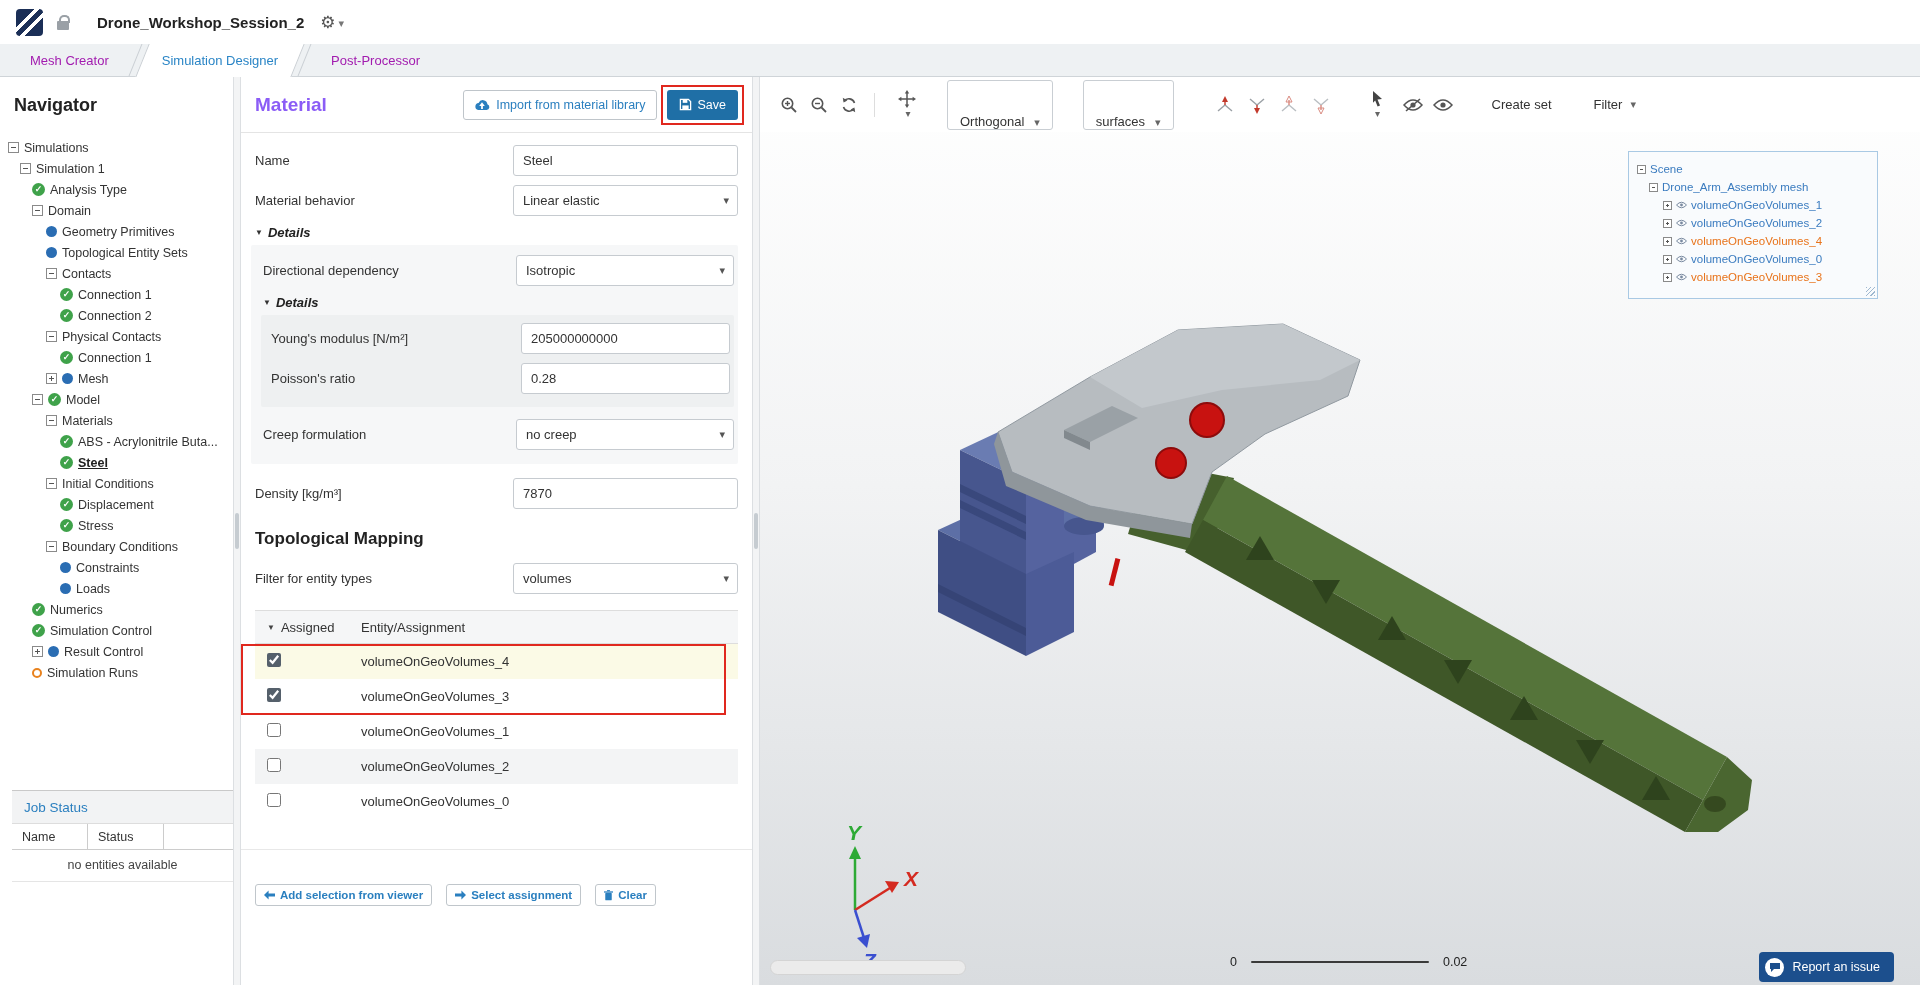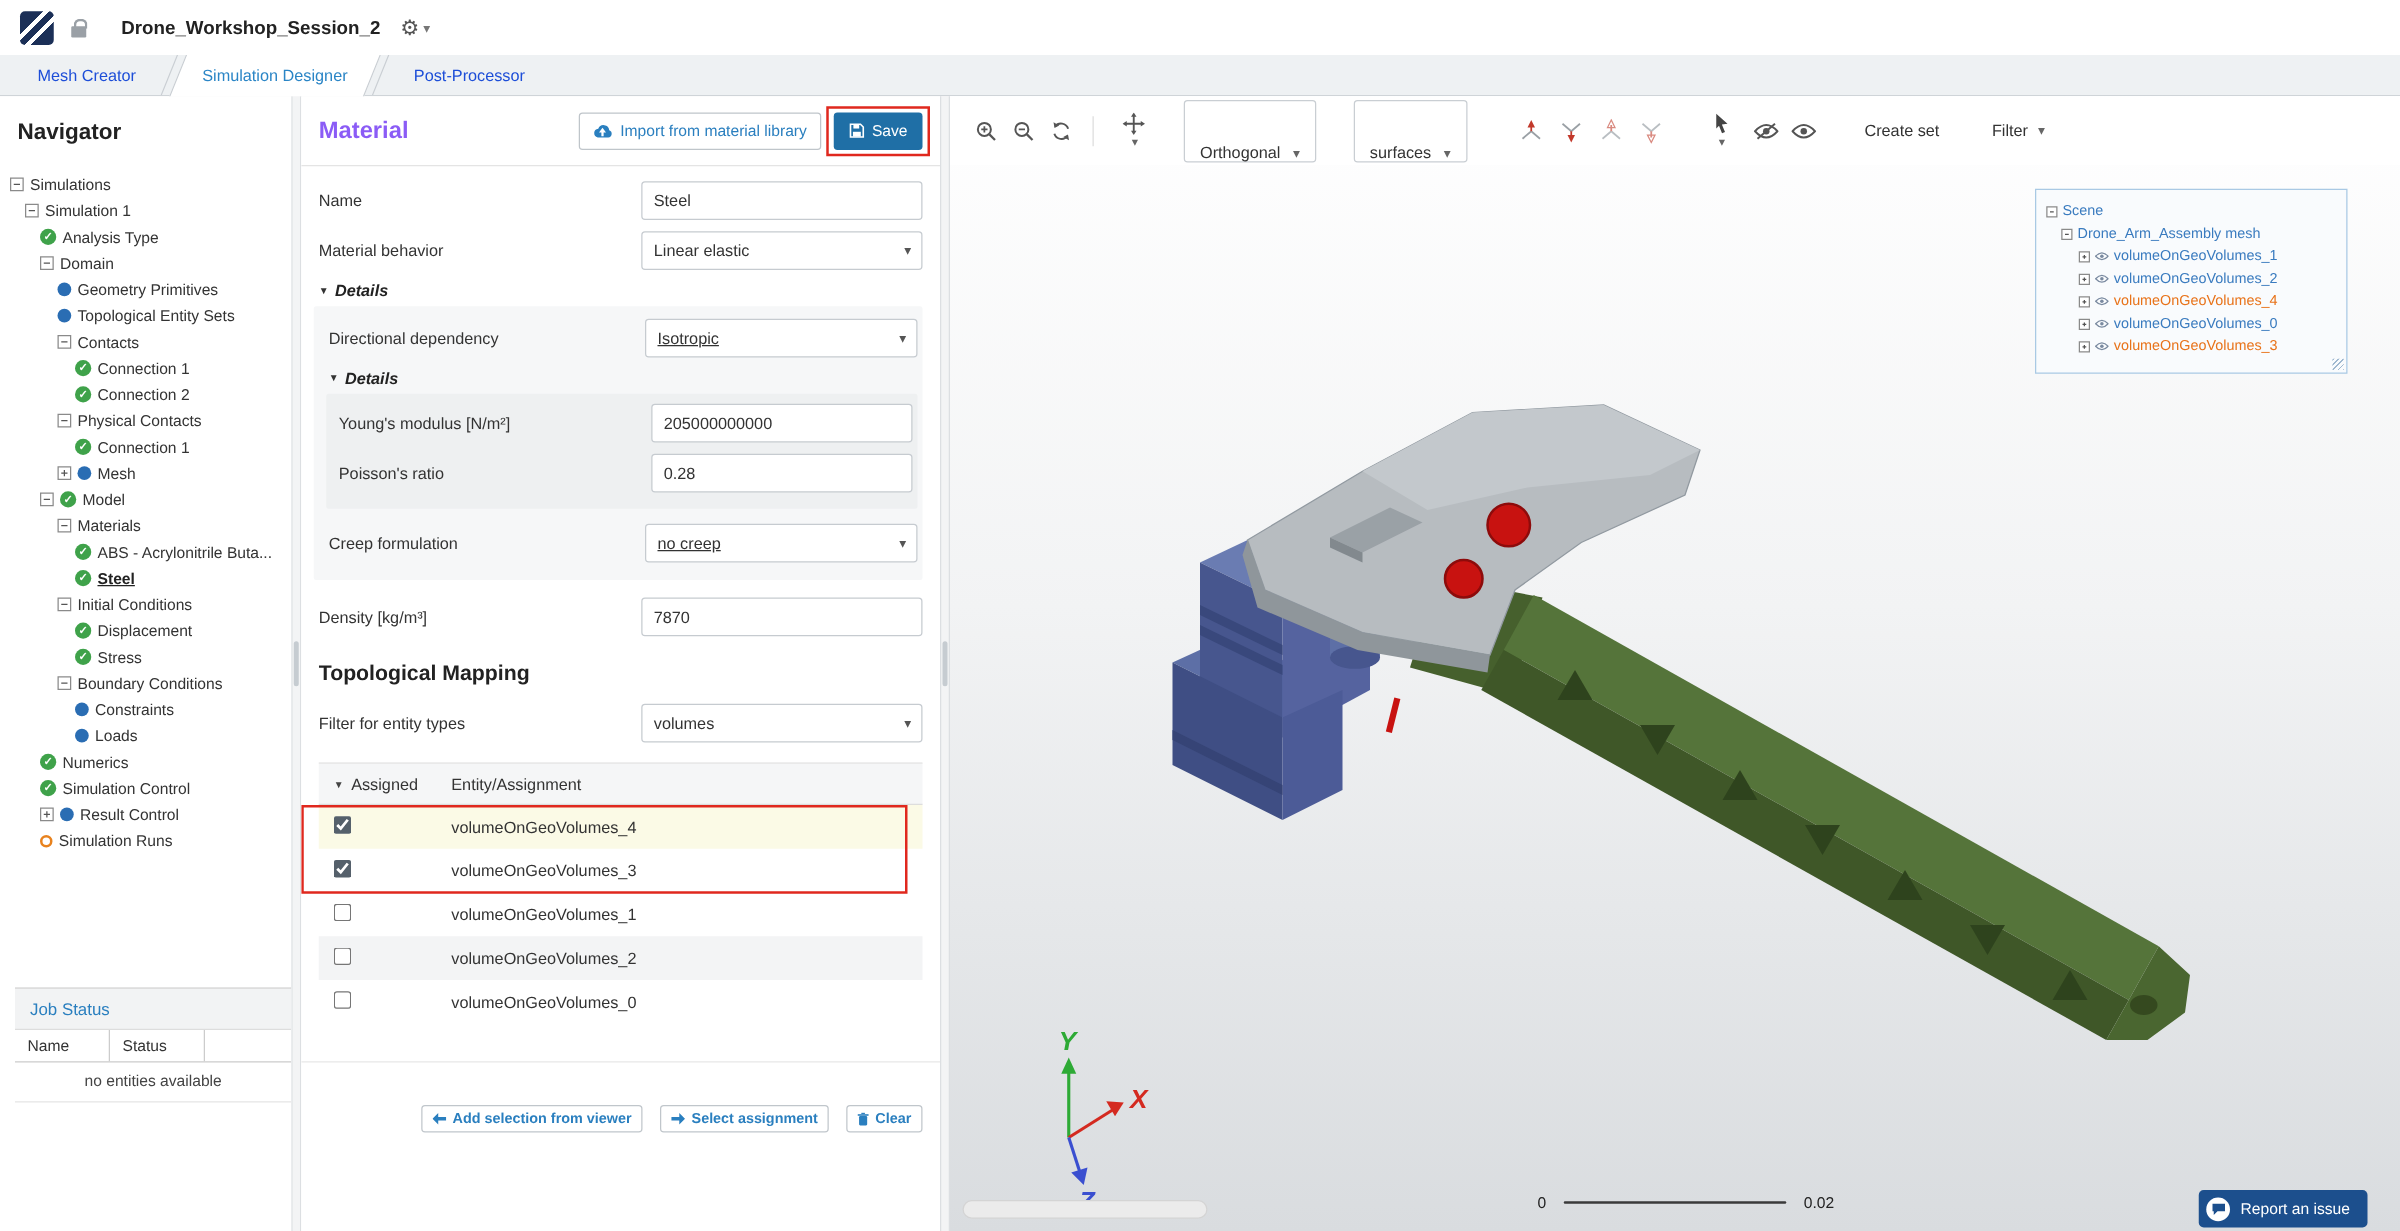--- a/index.html
+++ b/index.html
@@ -16,21 +16,21 @@
   .gear-wrap { display:flex; align-items:center; margin-left:6px; cursor:pointer; }
   .gear::before { content:"\2699"; font-size:17px; color:#555; }
   .caret::after { content:"\25BE"; font-size:11px; color:#777; margin-left:3px; }
   .tb-right { display:flex; align-items:center; gap:22px; }
   .tb-right a { font-size:13.5px; color:#333; text-decoration:none; cursor:pointer; }
   .w-caret::after { content:"\25BE"; font-size:10px; color:#777; margin-left:5px; }
   .avatar { width:30px; height:30px; border-radius:50%; background:radial-gradient(circle at 50% 38%, #dca87d 0 44%, #4d3a2b 45% 72%, #39414e 73% 100%); border:1px solid #c9c9c9; display:inline-block; }
 
   
   .tabbar { height:33px; background:#eef1f3; display:flex; align-items:stretch; border-bottom:1px solid #cfd4d8; padding-left:6px; }
-  .tab { position:relative; display:flex; align-items:center; padding:0 24px; font-size:13px; color:#1d4ed8; cursor:pointer; }
+  .tab { position:relative; display:flex; align-items:center; padding:0 24px; font-size:13px; color:#a21caf; cursor:pointer; }
   .tab span { position:relative; z-index:2; }
   .tab.active { color:#2a85c6; }
   .tab.active::before { content:""; position:absolute; top:0; bottom:-1px; left:4px; right:4px; background:#fff; transform:skewX(-22deg); border-left:1px solid #c9ced3; border-right:1px solid #c9ced3; z-index:1; }
   .tab-sep { width:1px; background:#c9ced3; transform:skewX(-22deg); margin:0 2px; }
 
   
   .content { display:flex; height:908px; }
   .gutter { width:8px; background:#f3f4f5; border-left:1px solid #dcdfe2; border-right:1px solid #dcdfe2; display:flex; }
   .handle { width:4px; height:36px; background:#c6ccd1; border-radius:3px; margin:auto; }
 
@@ -68,37 +68,37 @@
   .mp-form { padding:12px 14px 0; }
   .frow { display:flex; align-items:center; margin-bottom:9px; }
   .frow label { flex:1; font-size:13px; color:#333; }
   .ctl { width:225px; }
   .input, .select { height:31px; border:1px solid #c6cbd0; border-radius:3px; background:#fff; font-size:13px; color:#333; width:100%; padding:0 9px; }
   .select { display:flex; align-items:center; position:relative; cursor:pointer; }
   .select::after { content:"\25BE"; position:absolute; right:8px; top:8px; font-size:11px; color:#555; }
   .dhdr { display:flex; align-items:center; font-size:13px; font-weight:bold; font-style:italic; color:#222; margin:6px 0 5px; }
   .dhdr::before { content:"\25BC"; font-size:8px; margin-right:5px; color:#333; font-style:normal; }
   .details-box { background:#f6f7f8; border-radius:2px; padding:10px 4px 12px 12px; margin:0 0 12px -4px; }
-  .details-box .ctl { width:218px;text-decoration:underline; }
+  .details-box .ctl { width:218px; }
   .details-inner { background:#eef0f1; border-radius:2px; padding:8px 4px 4px 10px; margin:2px 0 12px -2px; }
   .details-inner .ctl { width:209px; }
   .tm-title { font-size:17px; font-weight:bold; color:#222; margin:20px 0 14px; }
   .tm-table { margin-top:16px; border-top:1px solid #ddd; position:relative; }
   .tm-head { display:flex; align-items:center; height:33px; background:#f5f6f7; border-bottom:1px solid #ddd; font-size:13px; color:#333; }
   .tm-h1 { width:106px; padding-left:12px; display:flex; align-items:center; }
   .tm-h1::before { content:"\25BC"; font-size:8px; margin-right:6px; color:#444; }
   .tm-row { display:flex; align-items:center; height:35px; font-size:13px; }
   .tm-row:last-child { border-bottom:1px solid #e2e2e2; }
   .cb-cell { width:106px; padding-left:12px; }
   .cb-cell input { width:14px; height:14px; accent-color:#55606b; cursor:pointer; }
   .r0 { background:#fbfae6; }
   .r3 { background:#f3f4f5; }
   .tm-redbox { position:absolute; left:-14px; width:485px; top:33px; height:71px; border:2px solid #e0281e; pointer-events:none; }
   .tm-divider { border:none; border-top:1px solid #e8e8e8; margin:30px -14px 0; }
-  .tm-actions { display:flex; gap:14px; margin-top:34px;justify-content:flex-end; }
+  .tm-actions { display:flex; gap:14px; margin-top:34px; }
   .mini-btn { height:22px; border:1px solid #c0c6cb; border-radius:3px; background:#fff; color:#2a7fbf; font-size:11.5px; font-weight:bold; padding:0 8px; display:flex; align-items:center; gap:5px; }
 
   
   .viewer { flex:1; position:relative; background:linear-gradient(180deg,#ffffff 0%,#f2f3f4 45%,#d9dcdf 100%); }
   .v-toolbar { height:55px; background:#fff; display:flex; align-items:center; padding:0 14px; }
   .icon-btn { width:30px; height:30px; border:none; background:transparent; display:grid; place-items:center; border-radius:3px; }
   .vsep { width:1px; height:24px; background:#ddd; margin:0 10px; }
   .drop-btn { height:50px; border:1px solid #c9ced3; border-radius:3px; background:#fff; font-size:13px; color:#333; padding:0 12px; display:flex; align-items:flex-end; }
   .drop-btn::after { content:"\25BE"; font-size:11px; color:#666; margin-left:10px; }
   .flat-btn { height:34px; border:none; background:transparent; font-size:13px; color:#333; padding:0 10px; display:flex; align-items:center; }

